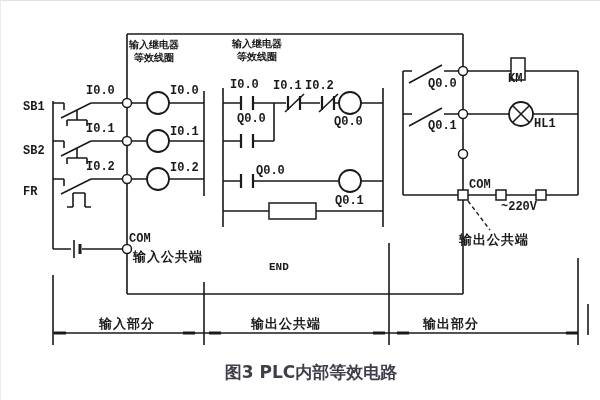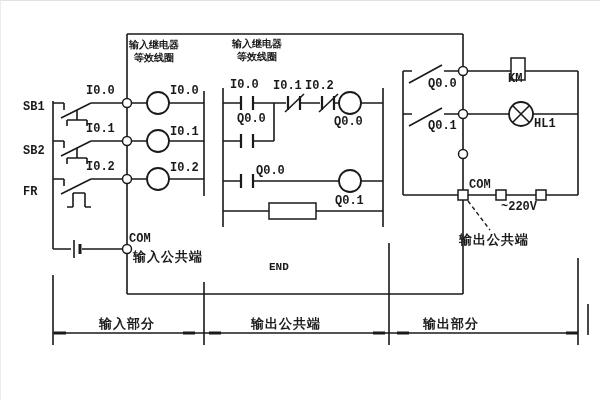--- a/index.html
+++ b/index.html
@@ -164,14 +164,15 @@
   <div class="lbl" style="left:507px;top:71px;">KM</div>
   <div class="lbl" style="left:533px;top:116px;">HL1</div>
   <div class="lbl" style="left:468px;top:177px;">COM</div>
   <div class="lbl" style="left:500px;top:199px;">~220V</div>
   <div class="lbl cn" style="left:458px;top:230px;">输出公共端</div>
 
   <div class="lbl cn ctr" style="left:98px;top:314px;width:80px;">输入部分</div>
   <div class="lbl cn ctr" style="left:250px;top:314px;width:88px;">输出公共端</div>
   <div class="lbl cn ctr" style="left:422px;top:314px;width:80px;">输出部分</div>
 
+  <div class="caption" style="color:#3e3f4a;">图3 PLC内部等效电路</div>
 
 </div>
 
 </body></html>

